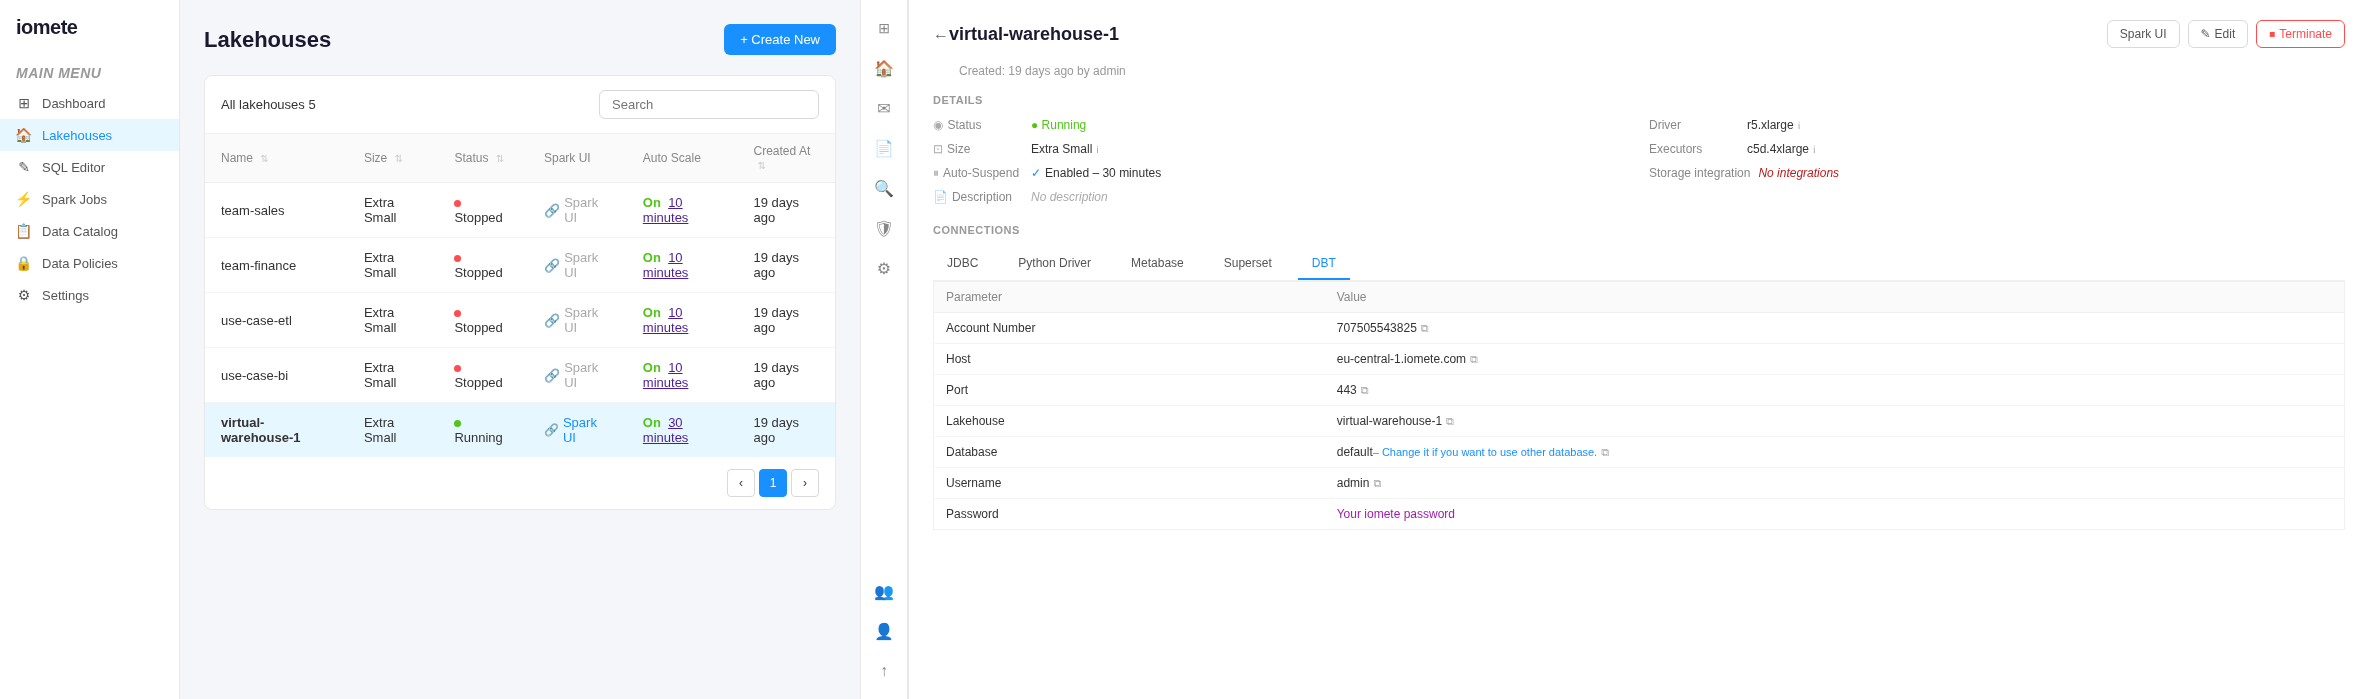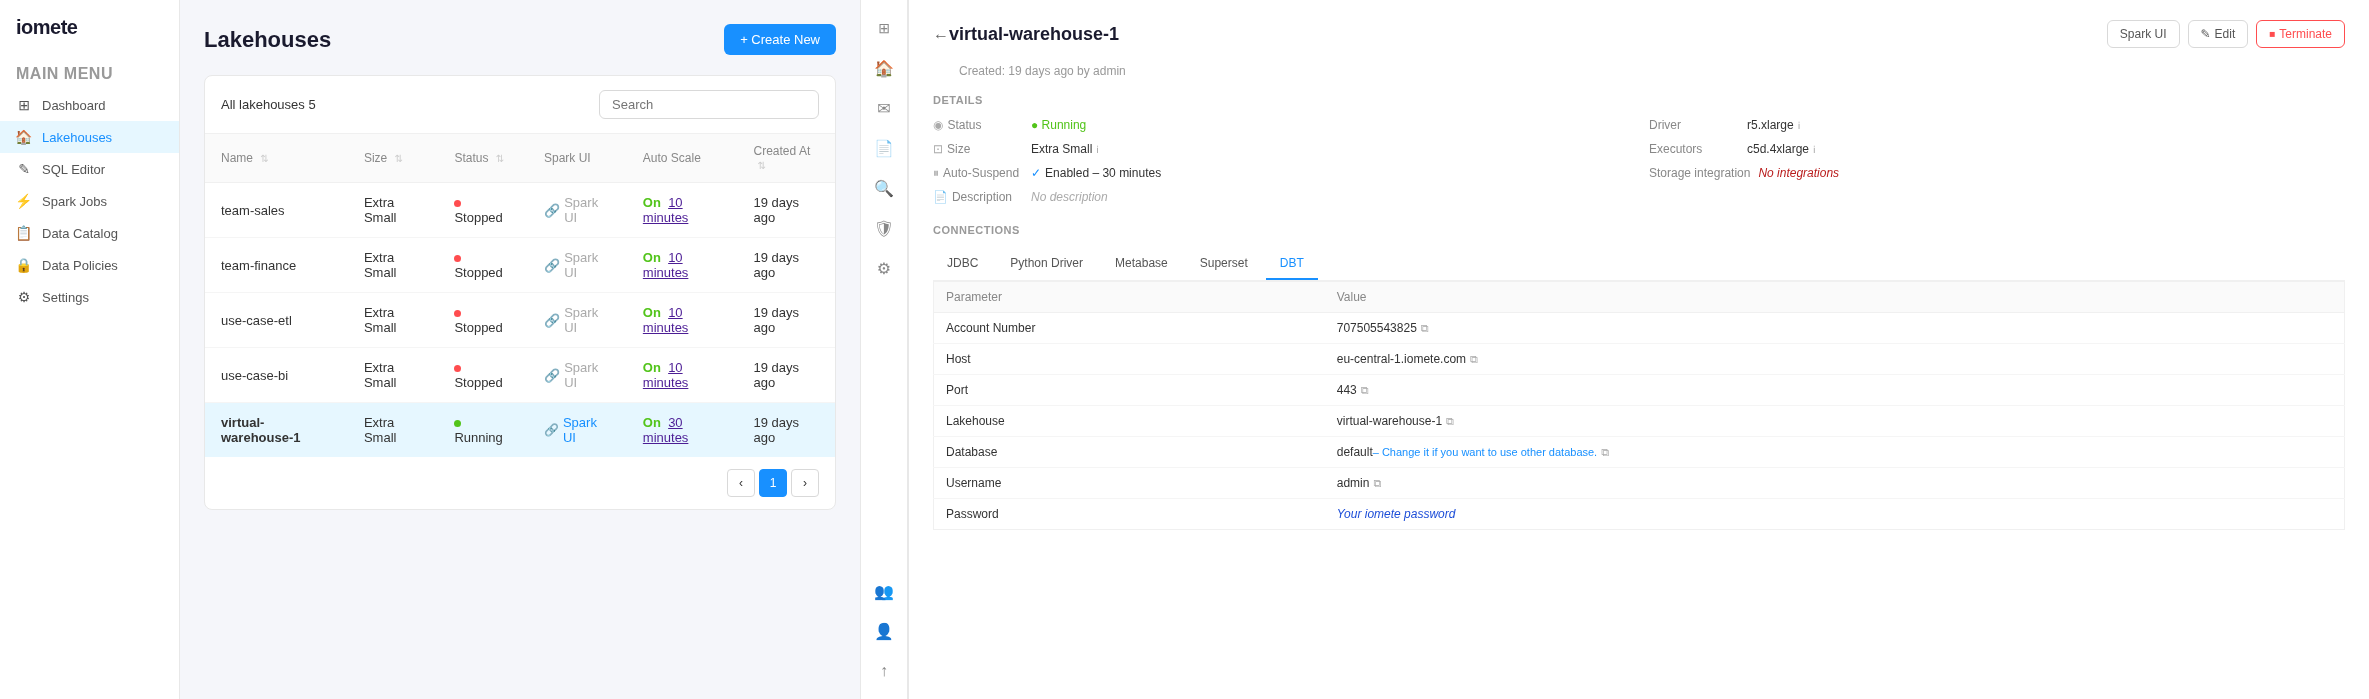--- a/index.html
+++ b/index.html
@@ -1,21 +1,21 @@
 <!DOCTYPE html>
 <html><head>
   <meta charset="utf-8">
   <style>
     * { box-sizing: border-box; margin: 0; padding: 0; }
     body { font-family: -apple-system, BlinkMacSystemFont, 'Segoe UI', sans-serif; font-size: 13px; background: #f5f6fa; display: flex; height: 100vh; overflow: hidden; }
 
     
     .sidebar { width: 180px; background: #fff; border-right: 1px solid #e8e8e8; display: flex; flex-direction: column; padding: 16px 0; flex-shrink: 0; }
     .sidebar-logo { padding: 0 16px 20px; font-size: 20px; font-weight: 700; color: #1a1a2e; letter-spacing: -0.5px; }
-    .sidebar-section-label { padding: 6px 16px; font-size: 16px; font-weight: 600; color: #999; text-transform: uppercase; letter-spacing: 0.5px; }
+    .sidebar-section-label { padding: 6px 16px; font-size: 14px; font-weight: 600; color: #999; text-transform: uppercase; letter-spacing: 0.5px; font-style: italic; }
     .sidebar-item { display: flex; align-items: center; gap: 10px; padding: 8px 16px; cursor: pointer; color: #555; border-radius: 0; transition: background 0.15s; }
     .sidebar-item.active { color: #1890ff; background: #e6f7ff; }
     .sidebar-item-icon { width: 16px; height: 16px; display: flex; align-items: center; justify-content: center; font-size: 14px; }
     .sidebar-item-label { font-size: 13px; }
 
     
     .main-content { flex: 1; display: flex; overflow: hidden; }
 
     
     .lakehouses-panel { width: 680px; flex-shrink: 0; padding: 24px; overflow-y: auto; background: #f5f6fa; }
@@ -64,31 +64,31 @@
     .detail-section-title { font-size: 11px; font-weight: 600; color: #999; text-transform: uppercase; letter-spacing: 0.5px; margin-bottom: 12px; }
     .details-grid { display: grid; grid-template-columns: 1fr 1fr; gap: 10px 20px; margin-bottom: 20px; }
     .detail-row { display: flex; align-items: flex-start; gap: 8px; }
     .detail-key { color: #888; font-size: 12px; min-width: 90px; display: flex; align-items: center; gap: 4px; }
     .detail-key-icon { font-size: 12px; color: #aaa; }
     .detail-value { color: #333; font-size: 12px; font-weight: 500; display: flex; align-items: center; gap: 4px; }
     .status-running-text { color: #52c41a; }
     .info-icon { color: #aaa; font-size: 10px; cursor: pointer; }
 
     .connections-section { margin-top: 4px; }
-    .connections-tabs { display: flex; gap: 4px; border-bottom: 1px solid #f0f0f0; margin-bottom: 0; }
+    .connections-tabs { display: flex; gap: 12px; border-bottom: 1px solid #f0f0f0; margin-bottom: 0; }
     .conn-tab { padding: 8px 14px; font-size: 12px; cursor: pointer; color: #555; border-bottom: 2px solid transparent; }
     .conn-tab.active { color: #1890ff; border-bottom: 2px solid #1890ff; font-weight: 500; }
 
     .conn-table { width: 100%; border-collapse: collapse; border: 1px solid #f0f0f0; border-radius: 4px; margin-top: 0; }
     .conn-table thead th { background: #fafafa; padding: 8px 12px; text-align: left; font-size: 12px; color: #888; font-weight: 500; border-bottom: 1px solid #f0f0f0; }
     .conn-table tbody td { padding: 8px 12px; font-size: 12px; color: #333; border-bottom: 1px solid #f5f5f5; }
     .conn-table tbody tr:last-child td { border-bottom: none; }
     .copy-icon { color: #aaa; cursor: pointer; font-size: 11px; margin-left: 4px; }
     .db-change-link { color: #1890ff; font-size: 11px; margin-top: 32px; }
-    .placeholder-text { color: #1d4ed8; font-style: italic; }
+    .placeholder-text { color: #a21caf; }
 
     .header-row { display: flex; align-items: center; margin-bottom: 16px; }
   </style>
 </head>
 <body>
 
 <div class="sidebar">
   <div class="sidebar-logo">iomete</div>
   <div class="sidebar-section-label">MAIN MENU</div>
 

